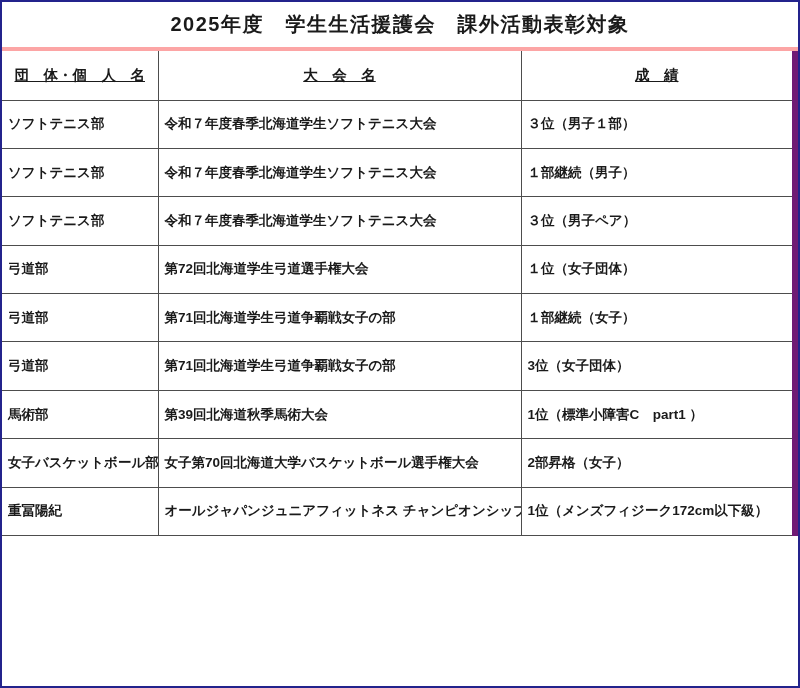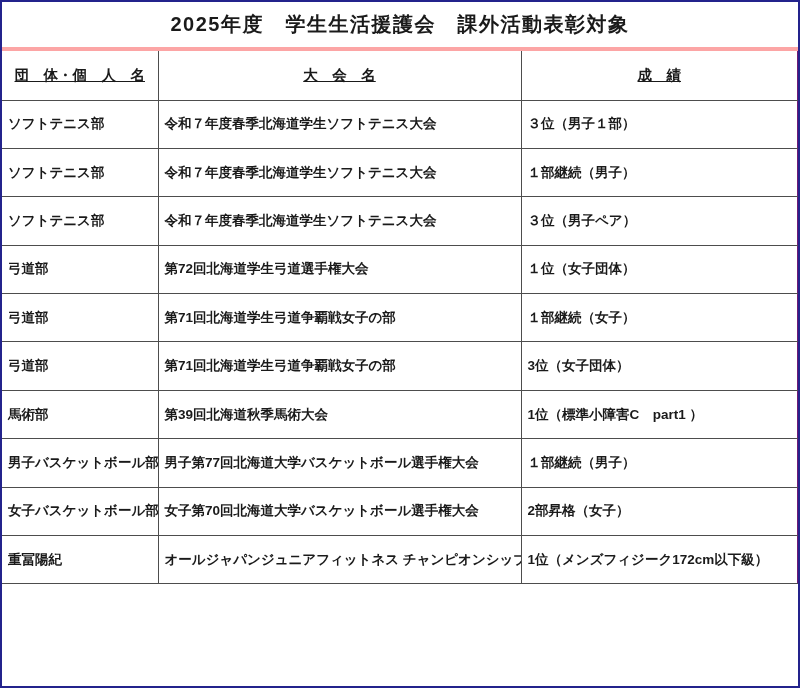--- a/index.html
+++ b/index.html
@@ -33,21 +33,21 @@
   table.awards td {
     border: 1px solid #4d4d4d;
     font-weight: bold;
     overflow: hidden;
     white-space: nowrap;
   }
   
   table.awards th:first-child,
   table.awards td:first-child { border-left: none; }
   table.awards th:last-child,
-  table.awards td:last-child { border-right: 1px solid #701a75; }
+  table.awards td:last-child { border-right: 6px solid #701a75; }
   table.awards thead th { border-top: none; }
 
   col.c-org    { width: 156px; }
   col.c-event  { width: 363px; }
   col.c-result { width: auto;  }
 
   table.awards thead tr { height: 49px; }
   table.awards thead th {
     text-align: center;
     vertical-align: middle;
@@ -112,25 +112,20 @@
       <td class="cell-org">弓道部</td>
       <td class="cell-event">第71回北海道学生弓道争覇戦女子の部</td>
       <td class="cell-result">3位（女子団体）</td>
     </tr>
     <tr>
       <td class="cell-org">馬術部</td>
       <td class="cell-event">第39回北海道秋季馬術大会</td>
       <td class="cell-result">1位（標準小障害C　part1 ）</td>
     </tr>
     <tr>
-      <td class="cell-org">男子バスケットボール部</td>
-      <td class="cell-event">男子第77回北海道大学バスケットボール選手権大会</td>
-      <td class="cell-result">１部継続（男子）</td>
-    </tr>
-    <tr>
       <td class="cell-org">女子バスケットボール部</td>
       <td class="cell-event fs-mid">女子第70回北海道大学バスケットボール選手権大会</td>
       <td class="cell-result">2部昇格（女子）</td>
     </tr>
     <tr>
       <td class="cell-org">重冨陽紀</td>
       <td class="cell-event fs-small">オールジャパンジュニアフィットネス チャンピオンシップス2025</td>
       <td class="cell-result">1位（メンズフィジーク172cm以下級）</td>
     </tr>
   </tbody>

